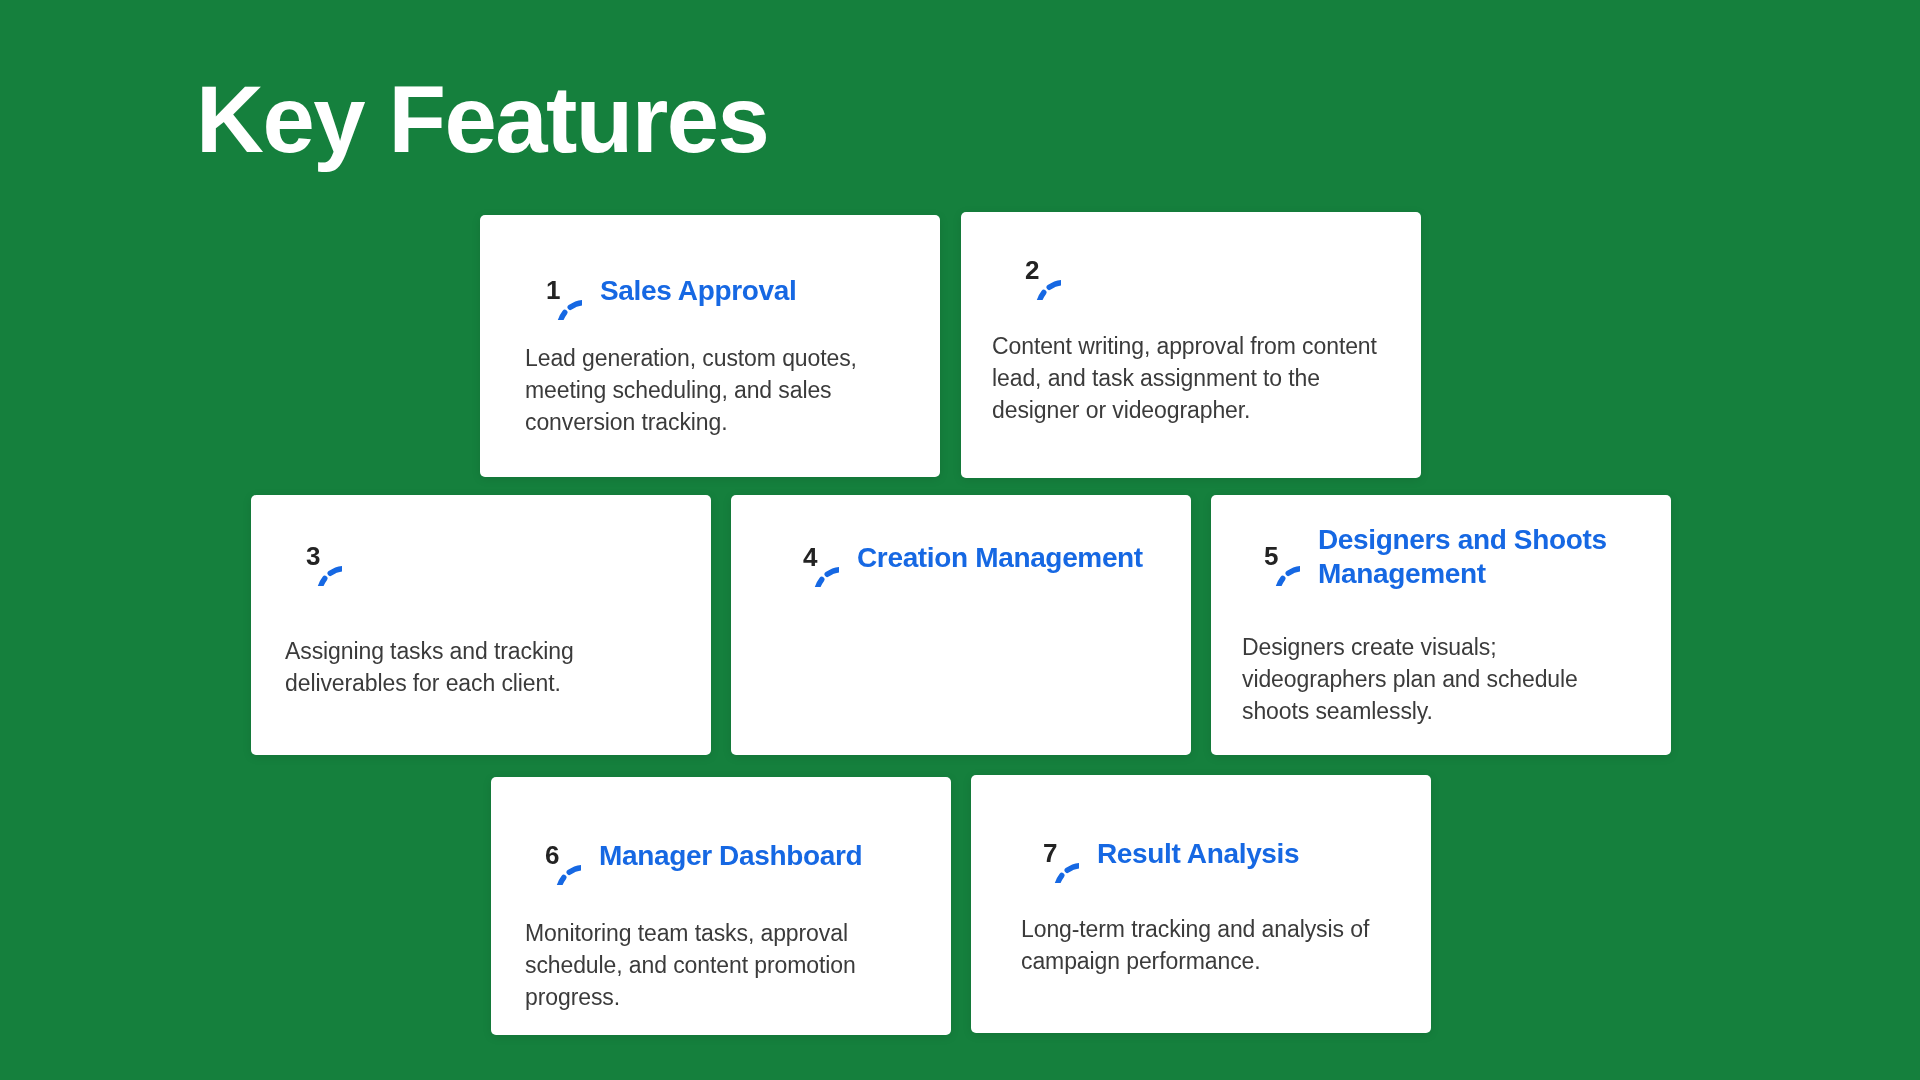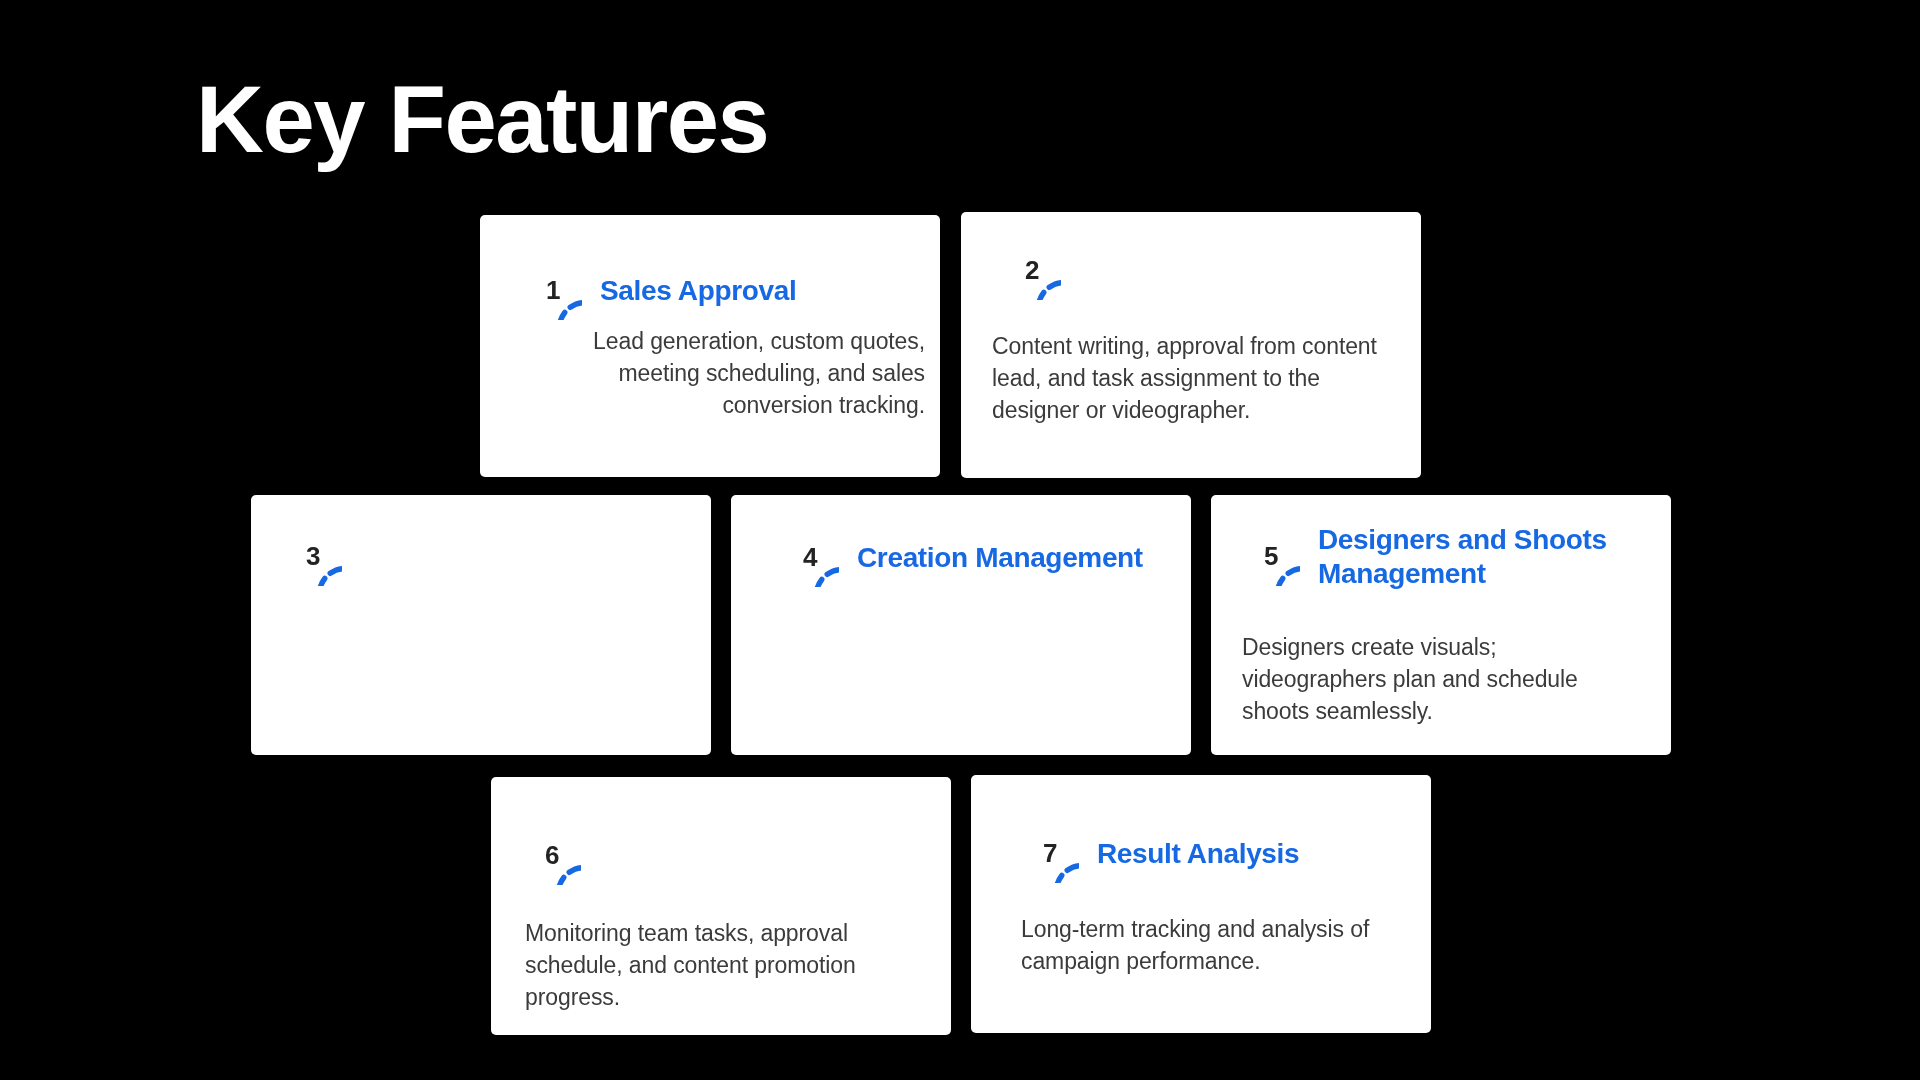--- a/index.html
+++ b/index.html
@@ -5,21 +5,21 @@
   * { margin:0; padding:0; box-sizing:border-box; }
   html, body {
     width:1920px; height:1080px;
     overflow:hidden;
     background:#0f5fe8;
     font-family:"Liberation Sans", sans-serif;
   }
   #slide {
     position:relative;
     width:1920px; height:1080px;
-    background:#000000;
+    background:#15803d;
   }
 
   
   #page-title {
     position:absolute;
     left:196px;
     top:72px;
     font-size:94px;
     line-height:1.02;
     font-weight:700;
@@ -73,21 +73,21 @@
     font-size:23px;
     line-height:1.40;
     color:#3b3b3b;
     font-weight:400;
     letter-spacing:-0.1px;
   }
 
   
   #card-1 { left:480px;  top:215px; width:460px;  height:262px; }
   #card-1 .card-head { position:absolute; left:44px;  top:47px;  width:386px; }
-  #card-1 .card-body { position:absolute; left:45px;  top:110px; width:400px;text-align:right; }
+  #card-1 .card-body { position:absolute; left:45px;  top:127px; width:400px; }
 
   #card-2 { left:961px;  top:212px; width:460px;  height:266px; }
   #card-2 .card-head { position:absolute; left:42px;  top:30px;  width:390px; }
   #card-2 .card-body { position:absolute; left:31px;  top:118px; width:395px; }
 
   
   #card-3 { left:251px;  top:495px; width:460px;  height:260px; }
   #card-3 .card-head { position:absolute; left:33px;  top:33px;  width:412px; }
   #card-3 .card-body { position:absolute; left:34px;  top:140px; width:400px; }
 
@@ -142,20 +142,21 @@
 
   <div class="card" id="card-3">
     <div class="card-head">
       <span class="ring">
         <svg viewBox="0 0 58 58" aria-hidden="true">
           <path d="M 40.80 50.48 A 25 25 0 1 0 46.20 45.30" fill="none" stroke="#1668e3" stroke-width="5.4" stroke-linecap="round"></path>
         </svg>
         <span class="num">3</span>
       </span>
     </div>
+    <p class="card-body">Assigning tasks and tracking deliverables for each client.</p>
   </div>
 
   <div class="card" id="card-4">
     <div class="card-head">
       <span class="ring">
         <svg viewBox="0 0 58 58" aria-hidden="true">
           <path d="M 40.80 50.48 A 25 25 0 1 0 46.20 45.30" fill="none" stroke="#1668e3" stroke-width="5.4" stroke-linecap="round"></path>
         </svg>
         <span class="num">4</span>
       </span>
@@ -177,20 +178,21 @@
   </div>
 
   <div class="card" id="card-6">
     <div class="card-head">
       <span class="ring">
         <svg viewBox="0 0 58 58" aria-hidden="true">
           <path d="M 40.80 50.48 A 25 25 0 1 0 46.20 45.30" fill="none" stroke="#1668e3" stroke-width="5.4" stroke-linecap="round"></path>
         </svg>
         <span class="num">6</span>
       </span>
+      <span class="card-title">Manager Dashboard</span>
     </div>
     <p class="card-body">Monitoring team tasks, approval schedule, and content promotion progress.</p>
   </div>
 
   <div class="card" id="card-7">
     <div class="card-head">
       <span class="ring">
         <svg viewBox="0 0 58 58" aria-hidden="true">
           <path d="M 40.80 50.48 A 25 25 0 1 0 46.20 45.30" fill="none" stroke="#1668e3" stroke-width="5.4" stroke-linecap="round"></path>
         </svg>

